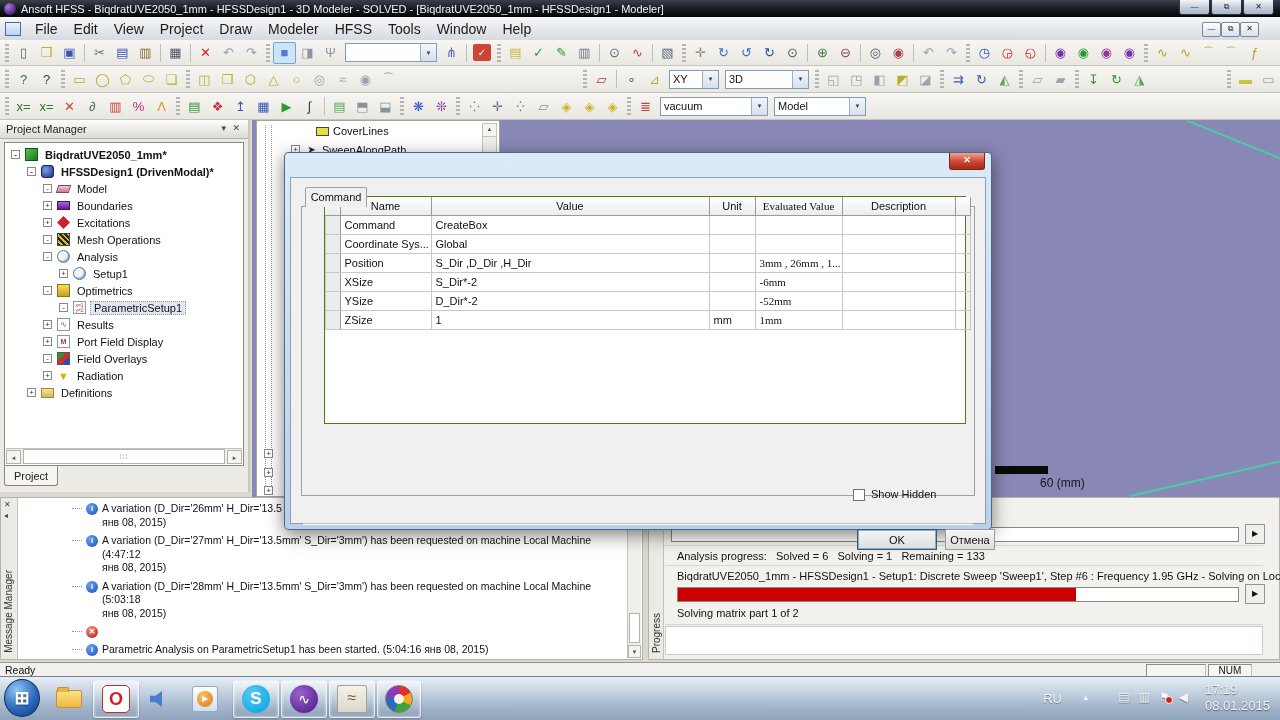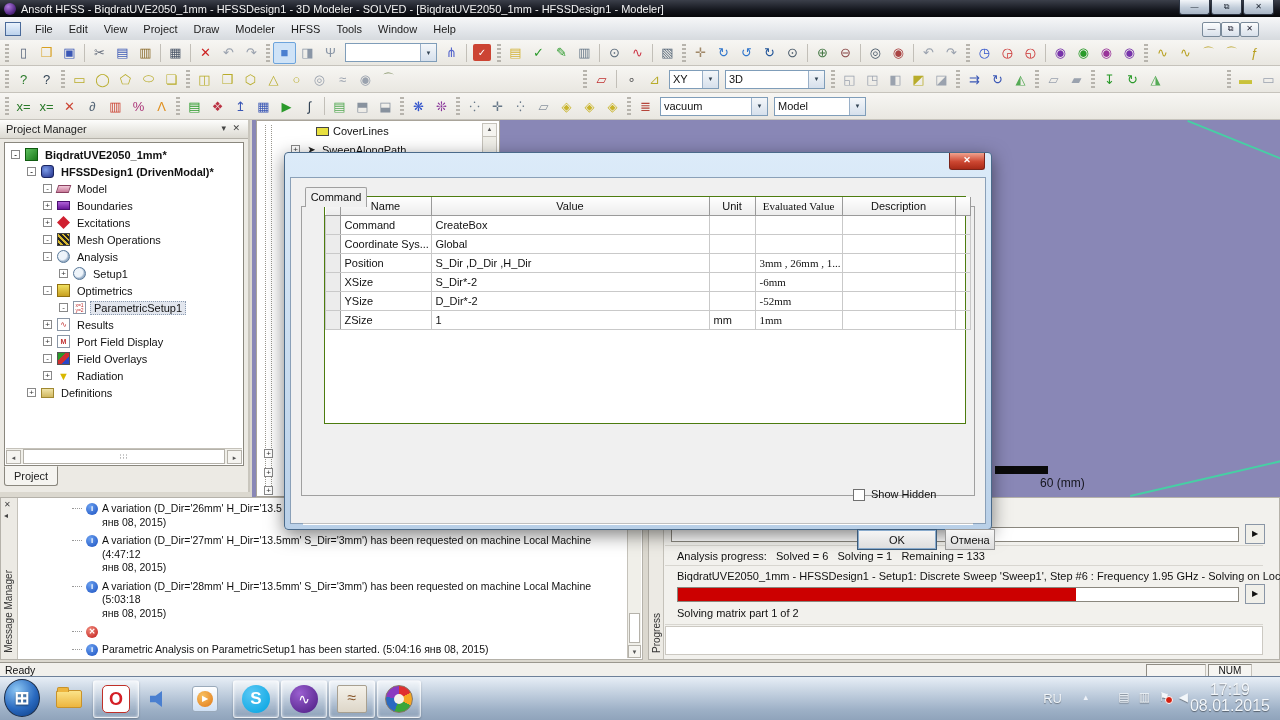--- a/index.html
+++ b/index.html
@@ -13,21 +13,21 @@
   .title-text{color:#f2f2f2;font-size:11px;white-space:nowrap;}
   .cap-btn{position:absolute;top:0;width:29px;height:14px;border:1px solid #2c3442;border-top:none;
     background:linear-gradient(#f2f5f9,#c2cdda 55%,#a9b6c6);border-radius:0 0 3px 3px;
     font-size:8px;line-height:13px;text-align:center;color:#1c2430;}
   
   .menubar{position:absolute;left:0;top:17px;width:1280px;height:23px;
     background:linear-gradient(#f6f7f8,#e3e6ea 60%,#d6dade);border-bottom:1px solid #b9bcc2;
     display:flex;align-items:center;}
   .mdi-doc{width:14px;height:12px;margin:0 6px 0 5px;background:linear-gradient(#eaf2fc,#bcd2ec);
     border:1px solid #4a6a9a;flex:0 0 14px;}
-  .menu-item{font-size:11px;color:#1b1b1b;padding:3px 8px;}
+  .menu-item{font-size:14px;color:#1b1b1b;padding:3px 8px;}
   .mdi-btn{position:absolute;top:5px;width:17px;height:13px;border:1px solid #7a8a9a;border-radius:2px;
     background:linear-gradient(#fcfdfe,#d8e0ea);font-size:8px;line-height:12px;text-align:center;color:#223;}
   
   .toolbar{position:absolute;left:0;width:1280px;background:linear-gradient(#f7f6f3,#e9e7e1);
     border-bottom:1px solid #c6c3bc;display:flex;align-items:center;padding-left:2px;box-sizing:border-box;}
   .tb-btn{width:21px;height:20px;display:inline-flex;align-items:center;justify-content:center;
     font-size:13px;border:1px solid transparent;border-radius:2px;flex:0 0 auto;}
   .tb-btn.chip{width:16px;height:15px;margin:0 3px;font-size:10px;border-radius:2px;color:#fff;}
   .tb-btn.pressed{background:#cfe3f7;border-color:#6da4dc;}
   .tb-grip{width:4px;height:18px;margin:0 3px;flex:0 0 4px;
@@ -189,21 +189,21 @@
   .ic-paint{width:26px;height:26px;border-radius:50%;border:1px solid #887766;position:relative;
     background:conic-gradient(#e03030 0 60deg,#f5a623 60deg 120deg,#3aa63a 120deg 200deg,#2a6ac0 200deg 280deg,#8a3ac0 280deg 360deg);}
   .ic-paint::after{content:"";position:absolute;left:8px;top:8px;width:10px;height:10px;border-radius:50%;background:#f6f2ea;}
   .tray{position:absolute;right:0;top:0;height:44px;color:#f2f6fa;}
   .tray-lang{position:absolute;right:218px;top:14px;font-size:13px;text-shadow:0 1px 1px rgba(0,0,0,.4);}
   .tray-up{position:absolute;right:192px;top:15px;font-size:9px;color:#eef2f8;}
   .tray-icons{position:absolute;right:92px;top:13px;display:flex;gap:9px;}
   .tray-ic{font-size:12px;text-shadow:0 1px 1px rgba(0,0,0,.4);position:relative;}
   .tray-ic.badge::after{content:"";position:absolute;right:-3px;bottom:0;width:6px;height:6px;border-radius:50%;
     background:#d42010;border:1px solid #fff;}
-  .clock{position:absolute;right:10px;top:5px;text-align:center;font-size:16px;line-height:16px;
+  .clock{position:absolute;right:10px;top:5px;font-size:13px;line-height:16px;
     text-shadow:0 1px 1px rgba(0,0,0,.45);}
   .hist-bottom-exp{position:absolute;left:7px;}
 </style>
 </head>
 <body>
 
 <div id="screen">
 
   <div class="titlebar">
     <span class="orb"></span>
@@ -322,21 +322,21 @@
       <span style="width: 180px; flex: 0 0 180px;"></span>
       <span class="tb-grip"></span>
       <span class="tb-btn" title="sheet-object" style="color: rgb(192, 48, 48);">▱</span>
       <span class="tb-sep"></span>
       <span class="tb-btn" title="draw-point" style="color: rgb(85, 85, 85);">∘</span>
       <span class="tb-btn" title="draw-plane" style="color: rgb(184, 172, 42);">⊿</span>
       <span class="tb-combo" style="width: 50px;">
         <span class="tb-combo-text">XY</span>
         <span class="tb-combo-arrow">▼</span>
       </span>
-      <span class="tb-combo" style="width: 100px;">
+      <span class="tb-combo" style="width: 84px;">
         <span class="tb-combo-text">3D</span>
         <span class="tb-combo-arrow">▼</span>
       </span>
       <span class="tb-grip"></span>
       <span class="tb-btn" title="unite" style="color: rgb(154, 162, 174);">◱</span>
       <span class="tb-btn" title="subtract" style="color: rgb(154, 162, 174);">◳</span>
       <span class="tb-btn" title="intersect" style="color: rgb(154, 162, 174);">◧</span>
       <span class="tb-btn" title="split" style="color: rgb(184, 172, 42);">◩</span>
       <span class="tb-btn" title="sweep-faces" style="color: rgb(154, 162, 174);">◪</span>
       <span class="tb-grip"></span>

